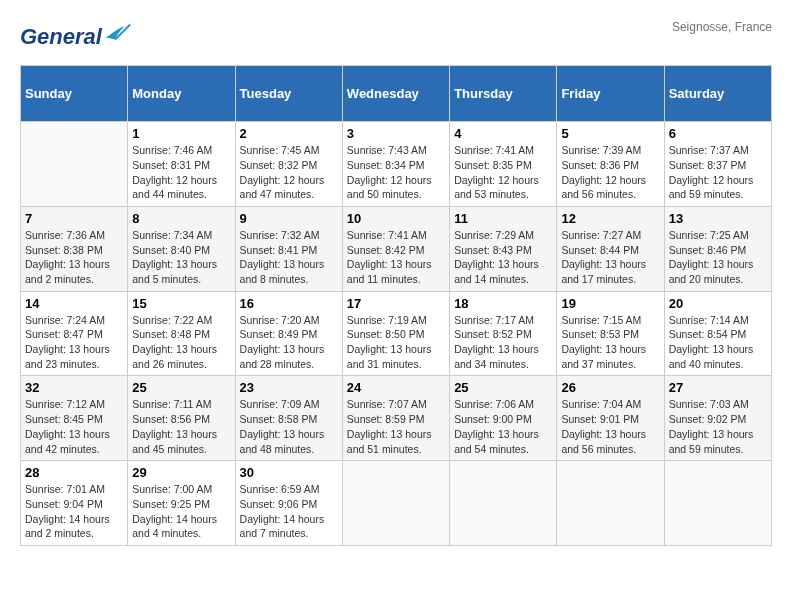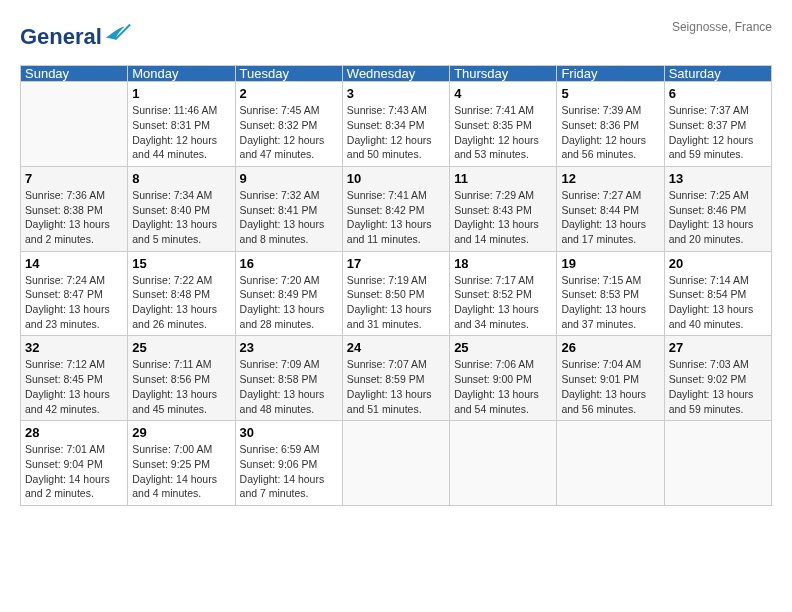--- a/index.html
+++ b/index.html
@@ -12,20 +12,21 @@
     }
     .header {
       display: flex;
       justify-content: space-between;
       align-items: flex-start;
       margin-bottom: 16px;
     }
     .logo {
       display: flex;
       align-items: flex-start;
+      font-style: italic;
     }
     .logo-text {
       font-size: 22px;
       font-weight: bold;
       color: #1a4080;
       line-height: 1.1;
     }
     .logo-text span {
       color: #2196c4;
     }
@@ -47,23 +48,23 @@
       color: #737373;
     }
     table {
       width: 100%;
       border-collapse: collapse;
       font-size: 11px;
     }
     thead tr th {
       background-color: #2a6db5;
       color: #fff;
-      padding: 0 4px;
+      padding: 20px 4px;
       font-size: 13px;
-      font-weight: normal;
+      font-weight: bold;
       text-align: left;
       border: 1px solid #ccc;
     }
     tbody tr td {
       vertical-align: top;
       padding: 4px 4px;
       border: 1px solid #ccc;
       min-width: 100px;
       height: 80px;
       background: #fff;
@@ -116,21 +117,21 @@
         <th>Friday</th>
         <th>Saturday</th>
       </tr>
   </thead>
   <tbody id="calendar-body">
   <tr>
         <td class="empty-cell"></td>
         <td>
           <span class="day-num">1</span>
           <div class="cell-info">
-            <div>Sunrise: 11:46 AM</div>
+            <div>Sunrise: 7:46 AM</div>
             <div>Sunset: 8:31 PM</div>
             <div>Daylight: 12 hours</div>
             <div>and 44 minutes.</div>
           </div>
         </td>
         <td>
           <span class="day-num">2</span>
           <div class="cell-info">
             <div>Sunrise: 7:45 AM</div>
             <div>Sunset: 8:32 PM</div>

